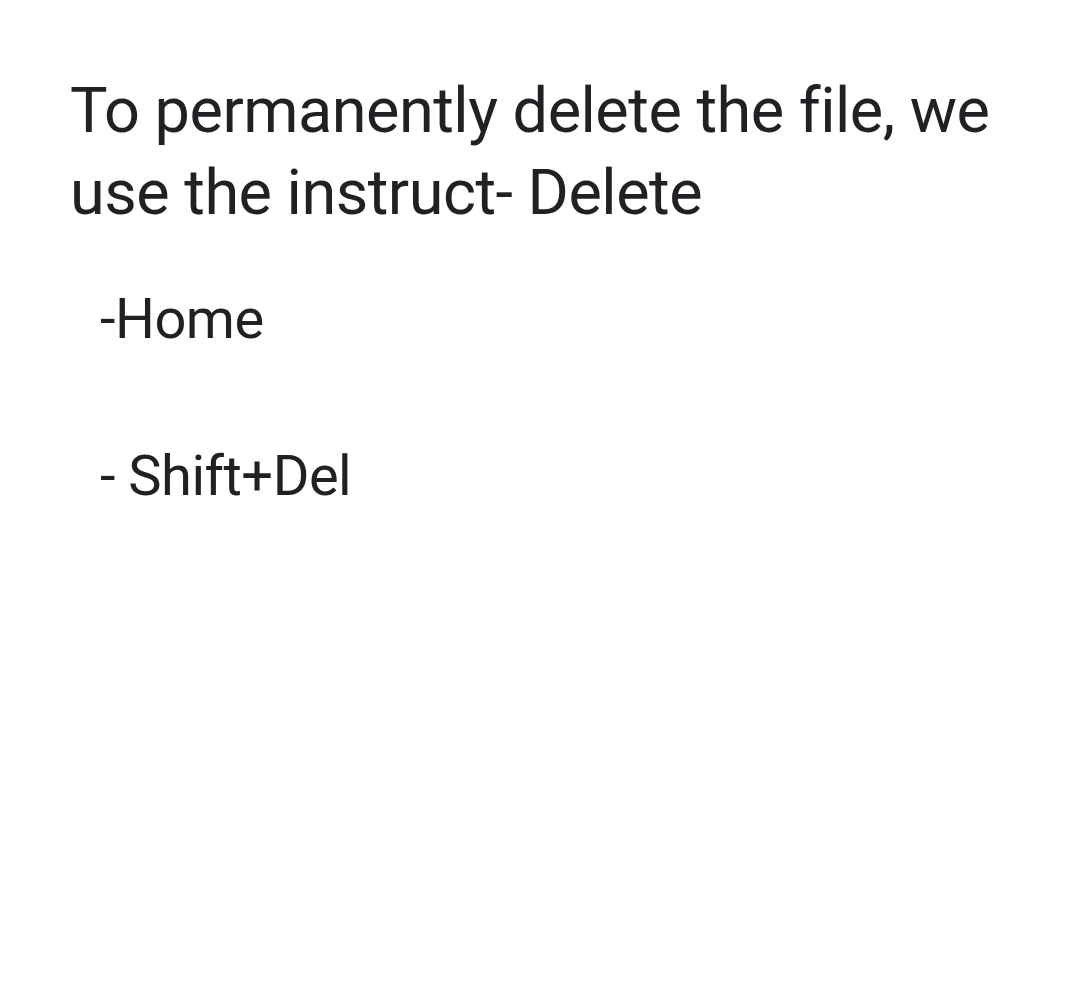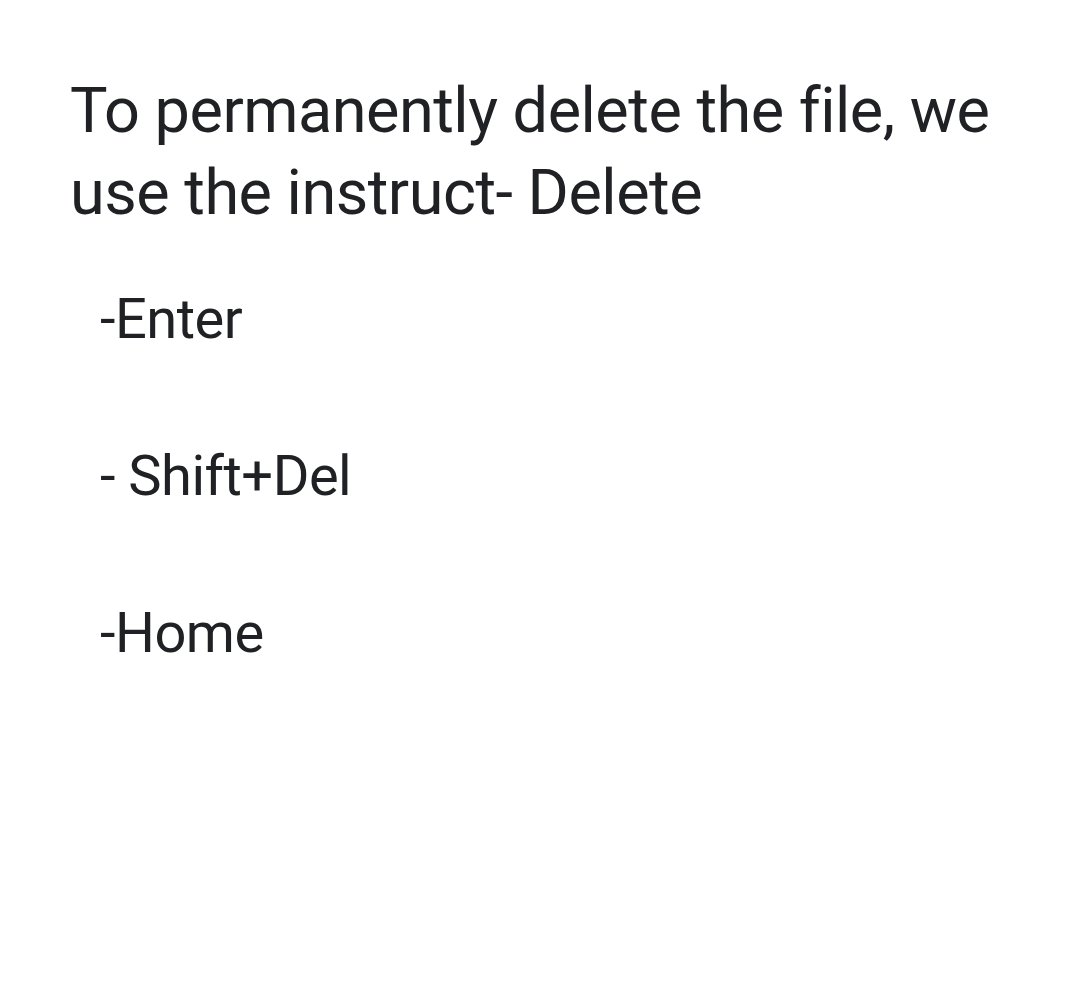--- a/index.html
+++ b/index.html
@@ -35,16 +35,15 @@
     .option:last-child {
       margin-bottom: 0;
     }
   </style>
 </head>
 <body>
 
 <div class="question">To permanently delete the file, we use the instruct- Delete</div>
 
 <div class="options">
-  <div class="option">-Enter</div>
+  <div class="option">-Home</div>
   <div class="option">- Shift+Del</div>
-  <div class="option">-Home</div>
 </div>
 
 </body></html>

